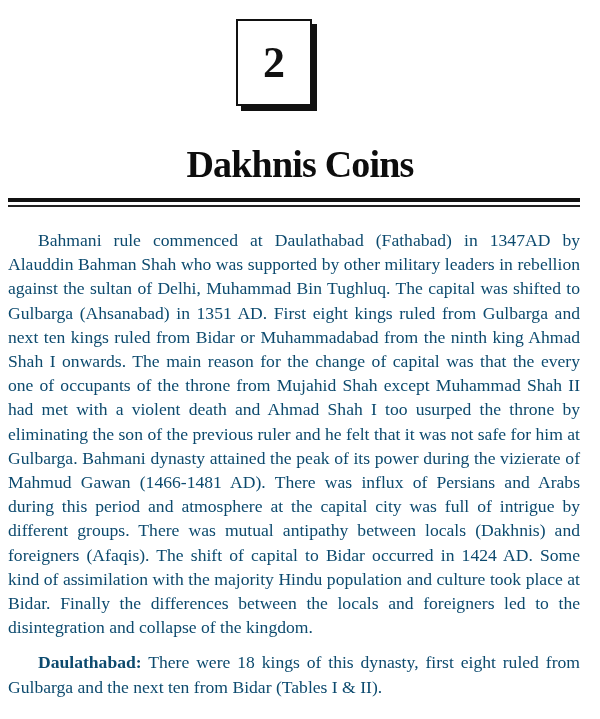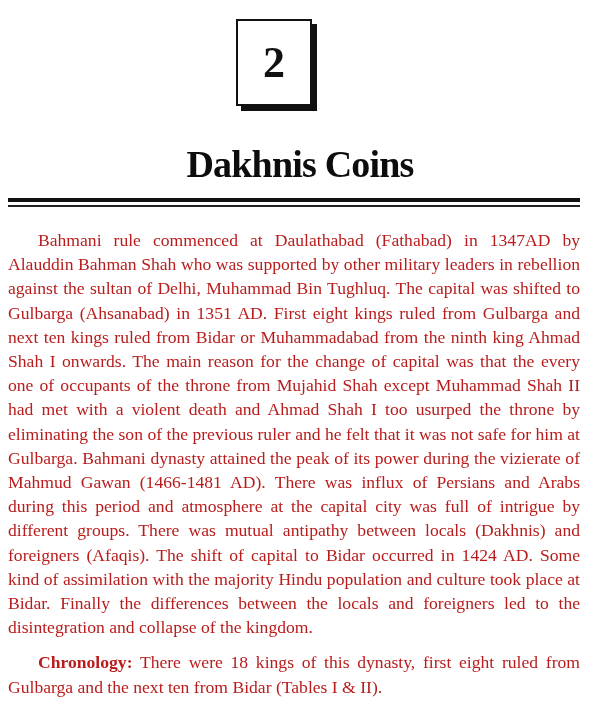--- a/index.html
+++ b/index.html
@@ -66,21 +66,21 @@
     background: #222;
   }
   .body-text {
     position: absolute;
     left: 8px;
     width: 572px;
     top: 228px;
     font-size: 17.6px;
     line-height: 24.2px;
     text-align: justify;
-    color: #b91c1c;
+    color: #0c4a6e;
   }
   .body-text p {
     margin: 0;
     text-indent: 30px;
   }
   .body-text p.para-2 {
     margin-top: 11px;
   }
   .bold-lead {
     font-weight: bold;
@@ -98,17 +98,17 @@
   <h1 class="chapter-title">Dakhnis Coins</h1>
 
   <div class="rule-thick"></div>
   <div class="rule-thin"></div>
 
   <div class="body-text">
     <p class="para-1">
       <span>Bahmani rule commenced at Daulathabad (Fathabad) in 1347AD by Alauddin Bahman Shah who was supported by other military leaders in rebellion against the sultan of Delhi, Muhammad Bin Tughluq. The capital was shifted to Gulbarga (Ahsanabad) in 1351 AD. First eight kings ruled from Gulbarga and next ten kings ruled from Bidar or Muhammadabad from the ninth king Ahmad Shah I onwards. The main reason for the change of capital was that the every one of occupants of the throne from Mujahid Shah except Muhammad Shah II had met with a violent death and Ahmad Shah I too usurped the throne by eliminating the son of the previous ruler and he felt that it was not safe for him at Gulbarga. Bahmani dynasty attained the peak of its power during the vizierate of Mahmud Gawan (1466-1481 AD). There was influx of Persians and Arabs during this period and atmosphere at the capital city was full of intrigue by different groups. There was mutual antipathy between locals (Dakhnis) and foreigners (Afaqis). The shift of capital to Bidar occurred in 1424 AD. Some kind of assimilation with the majority Hindu population and culture took place at Bidar. Finally the differences between the locals and foreigners led to the disintegration and collapse of the kingdom.</span>
     </p>
     <p class="para-2">
-      <span class="bold-lead">Chronology:</span><span> There were 18 kings of this dynasty, first eight ruled from Gulbarga and the next ten from Bidar (Tables I &amp; II).</span>
+      <span class="bold-lead">Daulathabad:</span><span> There were 18 kings of this dynasty, first eight ruled from Gulbarga and the next ten from Bidar (Tables I &amp; II).</span>
     </p>
   </div>
 
 </div>
 
 </body></html>

